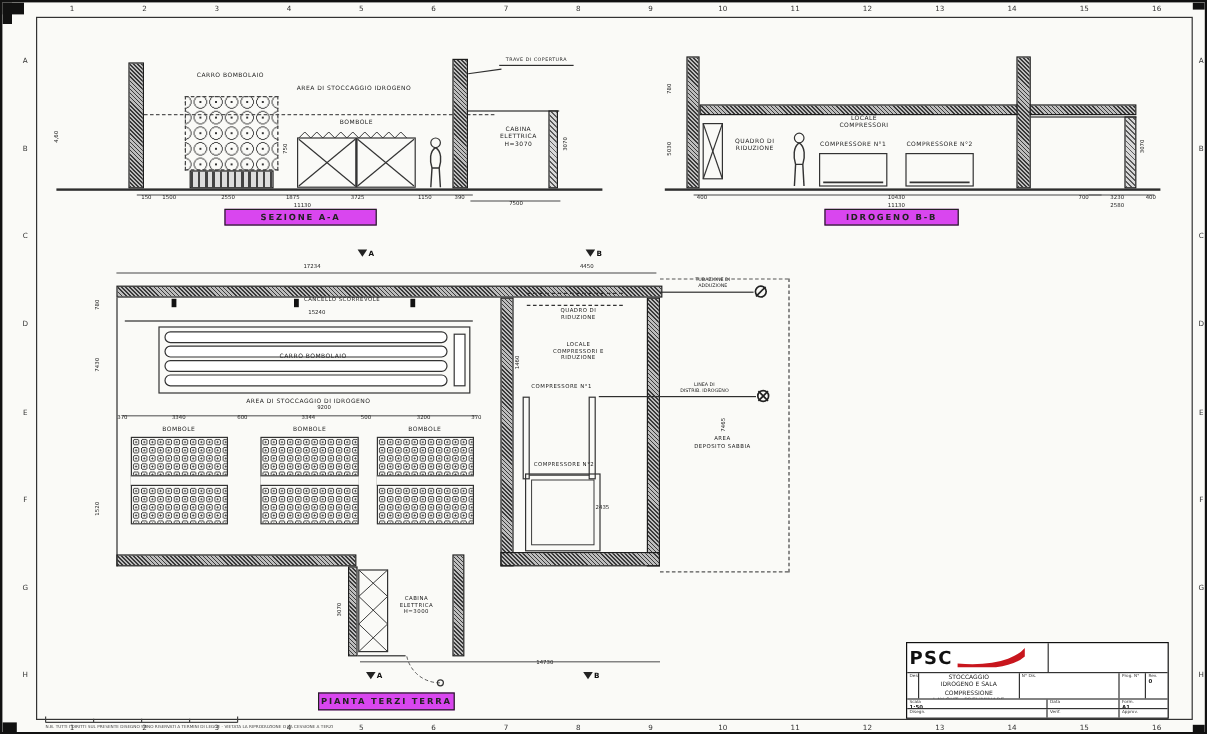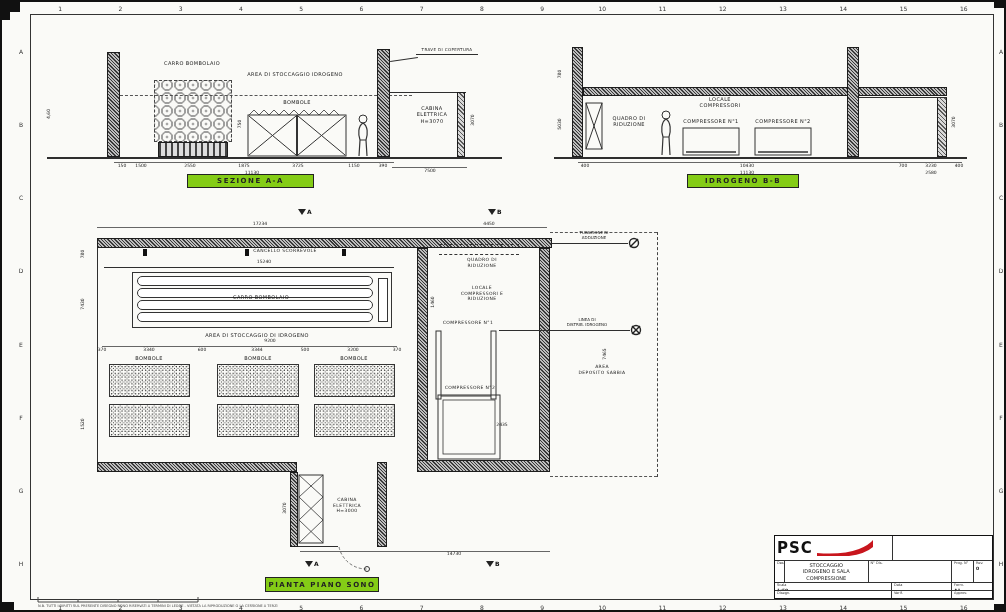--- a/index.html
+++ b/index.html
@@ -18,42 +18,42 @@
   .dashv{position:absolute;width:0;border-left:1px dashed #555;}
   .wall{position:absolute;border:0.5px solid #1d1d1d;box-sizing:border-box;
         background:repeating-linear-gradient(45deg,#3a3a3a 0 1px,#bdbdbd 1px 2.4px);}
   .wall-l{background:repeating-linear-gradient(45deg,#5a5a5a 0 1px,#d8d8d8 1px 3px);}
   .lbl{position:absolute;font-size:5px;letter-spacing:.4px;color:#1c1c1c;
        transform:translate(-50%,0);text-align:center;white-space:nowrap;}
   .ml{white-space:pre-line;line-height:1.25;}
   .dim{position:absolute;font-size:4.5px;color:#222;transform:translate(-50%,-50%);white-space:nowrap;}
   .dim.rot{transform:translate(-50%,-50%) rotate(-90deg);}
   .dimline{position:absolute;height:1px;background:#666;}
-  .titlebox{position:absolute;border:1px solid #222;background:#84cc16;
+  .titlebox{position:absolute;border:1px solid #222;background:#d946ef;
             font-size:7px;font-weight:bold;letter-spacing:1.5px;
             display:flex;align-items:center;justify-content:center;white-space:nowrap;}
   .cylgrid{position:absolute;border:1px dashed #444;box-sizing:border-box;
     background:
       radial-gradient(circle,#333 .8px,transparent 1.1px),
       radial-gradient(circle,transparent 4.6px,#444 4.9px,#444 5.4px,transparent 5.7px);
     background-size:13px 13px;background-position:center;}
   .rack{position:absolute;border:1px solid #333;box-sizing:border-box;
     background:
       radial-gradient(circle,#333 .7px,transparent .9px),
       radial-gradient(circle,transparent 2.1px,#333 2.3px,#333 2.8px,transparent 3px);
     background-size:6.8px 6.8px;}
   .rackgap{position:absolute;background:#fafaf7;border-top:1px solid #333;border-bottom:1px solid #333;}
   .stadium{position:absolute;border:1px solid #333;border-radius:7px;box-sizing:border-box;background:#fff;}
   .marker{position:absolute;font-size:6px;font-weight:bold;color:#111;}
   .marker .flag{display:inline-block;width:0;height:0;border-left:4px solid transparent;
      border-right:4px solid transparent;border-top:6px solid #222;vertical-align:middle;margin-right:1px;}
   .leader{position:absolute;font-size:4px;color:#222;transform:translate(-50%,-100%);
           text-align:center;white-space:pre-line;line-height:1.2;}
   
-  .tb{position:absolute;left:772px;top:533px;width:219px;height:64px;border:1px solid #111;
+  .tb{position:absolute;left:753px;top:533px;width:219px;height:64px;border:1px solid #111;
       background:#fff;box-sizing:border-box;font-size:4px;}
   .tb .row{display:flex;border-bottom:1px solid #333;box-sizing:border-box;}
   .tb .cell{border-right:1px solid #333;box-sizing:border-box;padding:1px 2px;overflow:hidden;}
   .tb .cell:last-child{border-right:none;}
   .logo{font-weight:bold;font-size:15px;letter-spacing:1px;color:#101010;display:flex;align-items:center;gap:2px;}
   .tbtitle{font-size:5px;text-align:center;white-space:pre-line;line-height:1.3;flex:1;
            display:flex;align-items:center;justify-content:center;}
   .flab{color:#333;font-size:3.5px;line-height:1.1;}
   .fval{font-size:4.5px;font-weight:bold;}
   .note{position:absolute;font-size:3.5px;color:#444;white-space:nowrap;}
@@ -342,21 +342,21 @@
         <span class="dim" style="left: 395px; top: 347px;">370</span>
         <span class="dim rot" style="left: 80px; top: 252px;">780</span>
         <span class="dim rot" style="left: 80px; top: 302px;">7430</span>
         <span class="dim rot" style="left: 80px; top: 422px;">1520</span>
         <span class="dim" style="left: 452px; top: 551px;">14730</span>
         <span class="dim rot" style="left: 282px; top: 506px;">3070</span>
         <span class="dim rot" style="left: 430px; top: 300px;">1460</span>
         <span class="dim" style="left: 500px; top: 422px;">2435</span>
         <span class="dim rot" style="left: 602px; top: 352px;">7465</span>
       </div>
-    <div class="titlebox" style="left:263px;top:575px;width:112px;height:13px;">PIANTA PIANO SONO</div>
+    <div class="titlebox" style="left:263px;top:575px;width:112px;height:13px;">PIANTA TERZI TERRA</div>
   </div>
 
   <div class="tb">
     <div class="row" style="height:25px;">
       <div class="cell logo" style="width:118px;">
         <span>PSC</span>
         <svg width="60" height="18" style="position:static;">
           <path d="M2,14 Q28,16 44,10 Q54,6 58,1 L58,8 Q50,15 34,17 L2,17 Z" fill="#c8161d"></path>
         </svg>
       </div>

